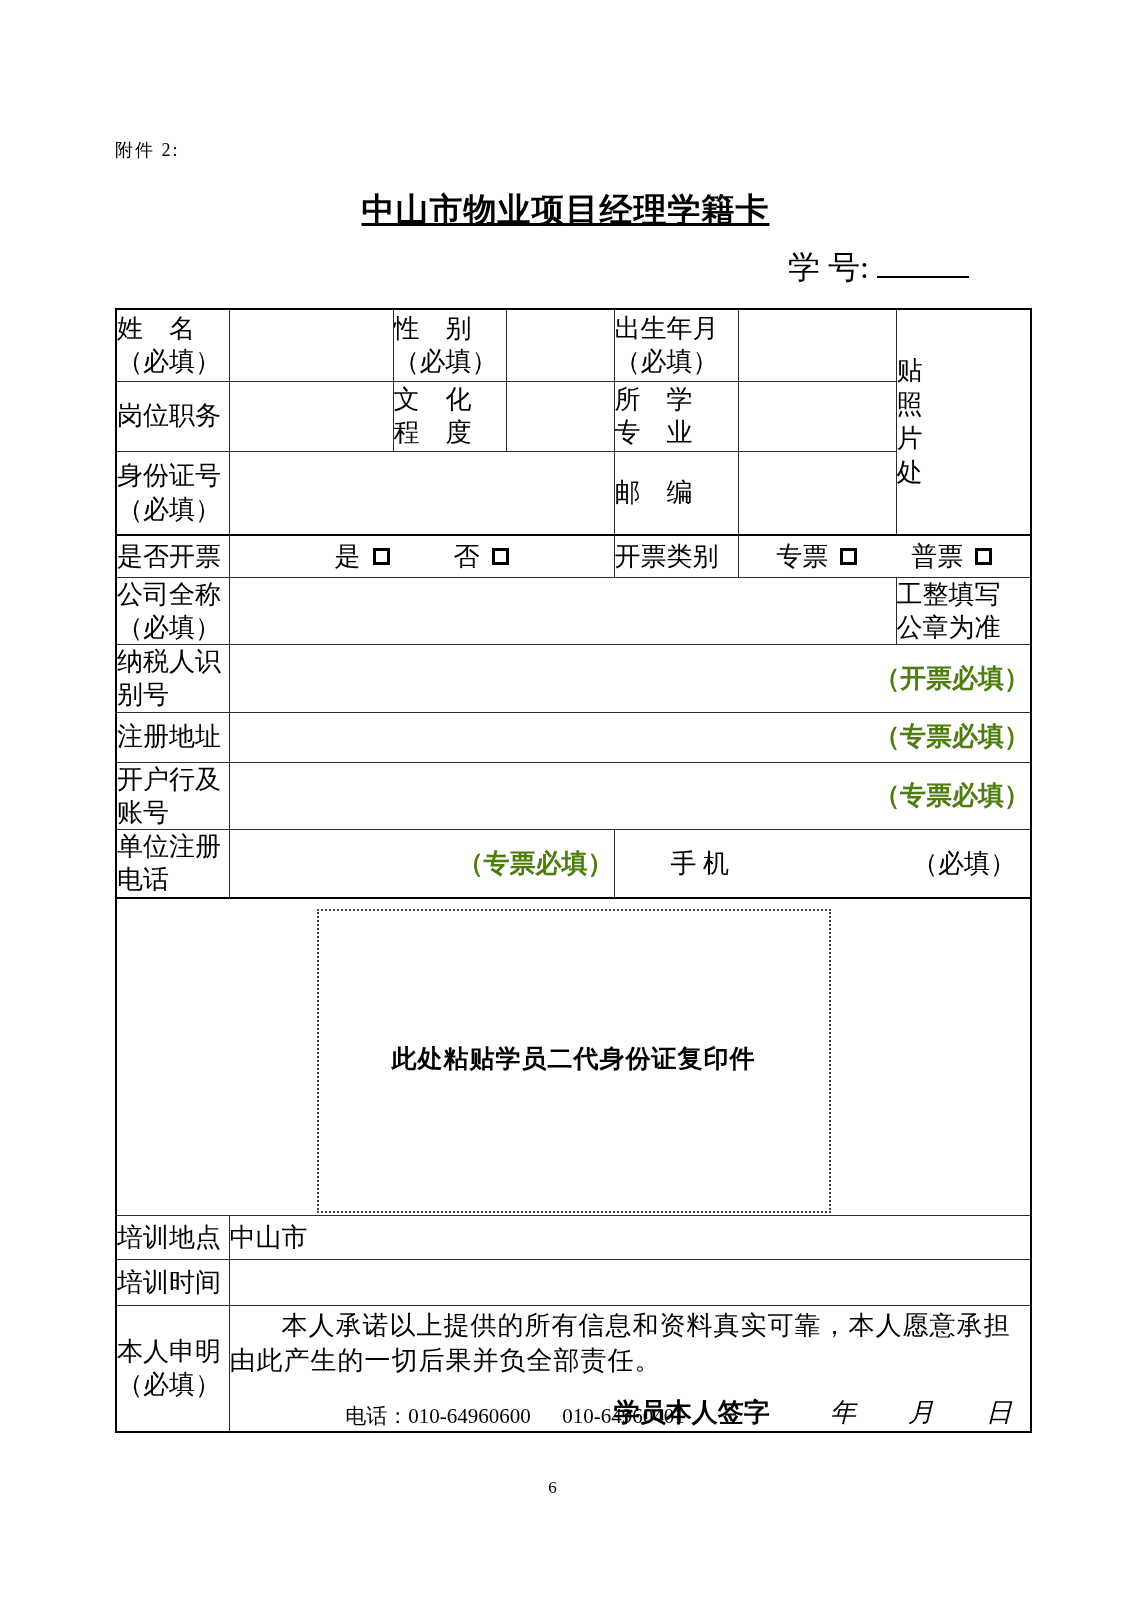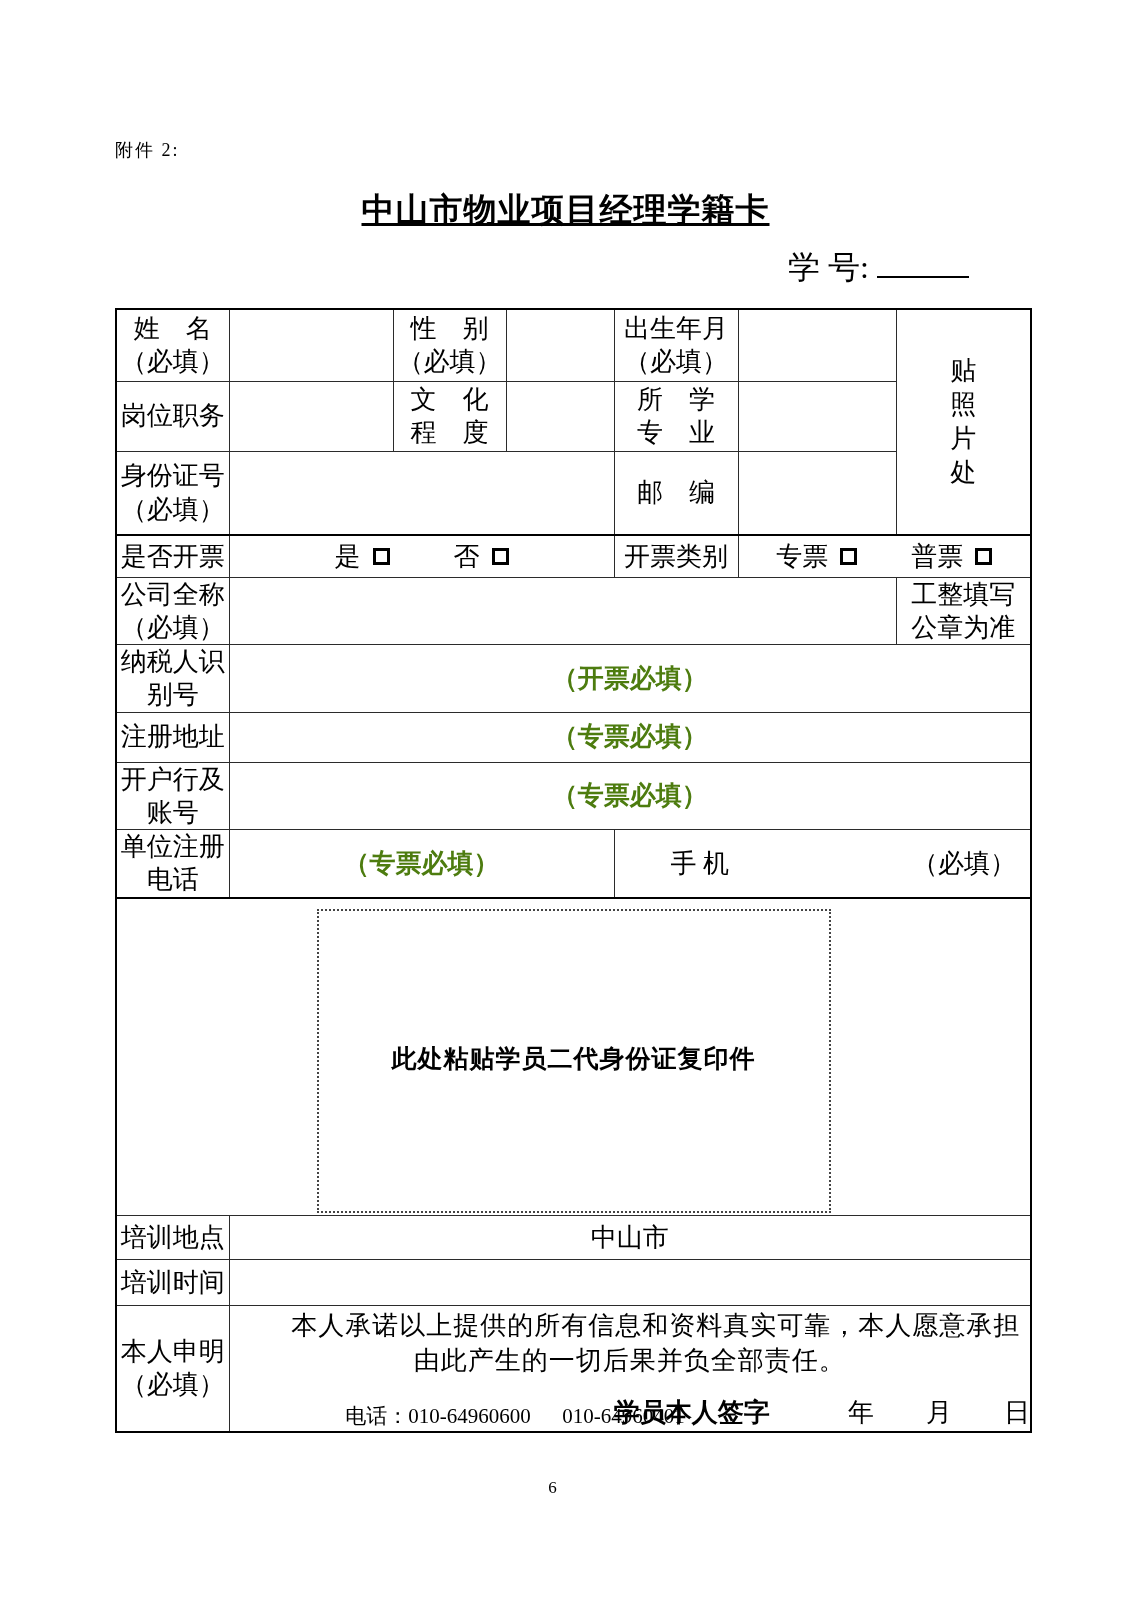--- a/index.html
+++ b/index.html
@@ -31,21 +31,20 @@
     border-bottom:2px solid #000;margin-left:8px;
   }
   table.form{
     position:absolute;left:115px;top:308px;
     width:915px;border-collapse:collapse;table-layout:fixed;
     font-size:26px;
   }
   table.form td{
     border:1px solid #2b2b2b;
     padding:0;vertical-align:middle;
-    text-align:center;
     line-height:1.28;
     overflow:hidden;
   }
   table.form{border:2px solid #000;}
   tr.thick-top td{border-top-width:2px;border-top-color:#000;}
   .lbl{white-space:pre-line;}
   .note-red{color:#4d7c0f;font-weight:bold;}
   td.right-note{text-align:right;padding-right:14px;}
   .vtext{white-space:pre-line;line-height:1.3;display:inline-block;}
   .cbrow{display:flex;justify-content:center;align-items:center;gap:64px;}
@@ -72,21 +71,21 @@
     margin:0 0 18px 0;
   }
   .sign-row{
     display:flex;align-items:baseline;
     font-size:26px;margin-top:6px;
   }
   .sign-label{
     margin-left:48%;font-weight:bold;
     font-family:"Liberation Sans","DejaVu Sans",sans-serif;
   }
-  .date-label{margin-left:auto;white-space:pre;padding-right:0;}
+  .date-label{margin-left:auto;white-space:pre;padding-right:18px;font-style:italic;}
   .mobile-flex{display:flex;align-items:center;justify-content:space-between;
     padding:0 14px 0 56px;white-space:pre;}
   .phone-line{
     position:absolute;top:1402px;left:0;width:1030px;
     text-align:center;font-size:21px;white-space:pre;
   }
   .page-number{
     position:absolute;top:1478px;left:0;width:1105px;
     text-align:center;font-size:17px;
   }

